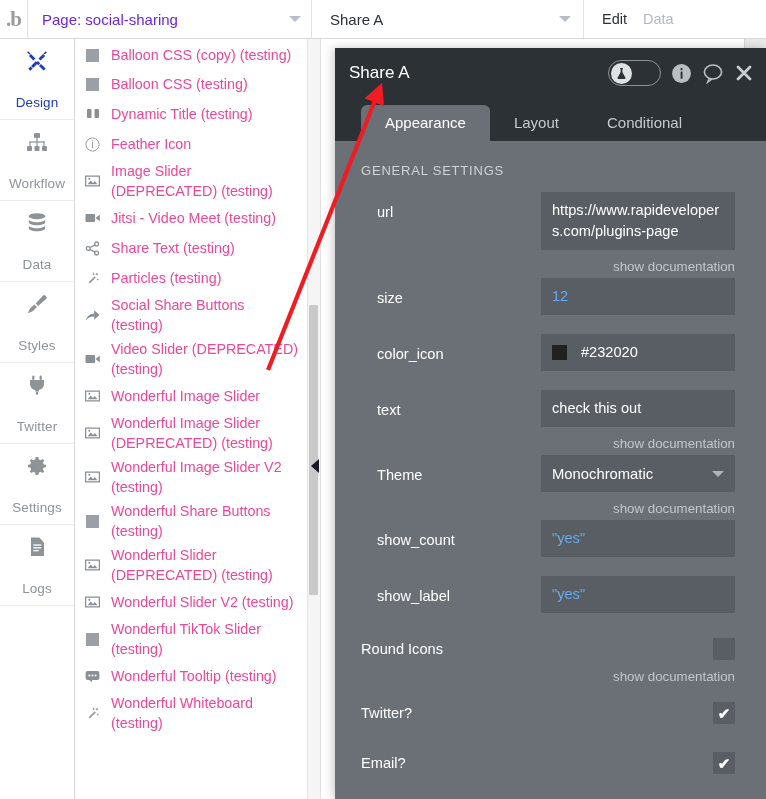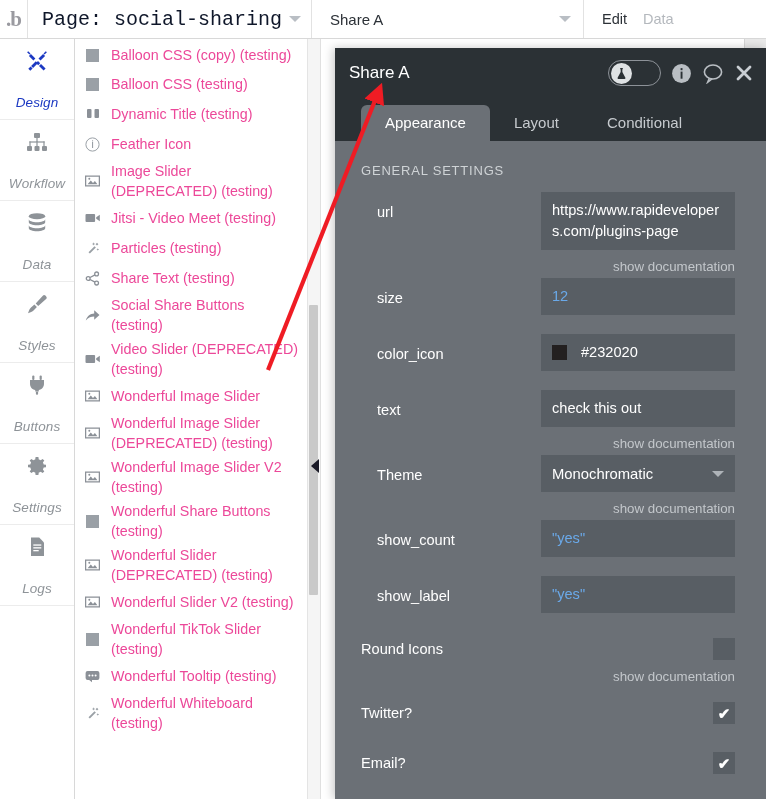--- a/index.html
+++ b/index.html
@@ -22,21 +22,21 @@
     border-right: 1px solid #e2e2e2;
   }
   .logo-glyph {
     font-size: 21px; color: #9a9aa0; font-weight: 700; line-height: 1;
     font-family: "Liberation Serif", serif; letter-spacing: -1px;
   }
   .page-select {
     width: 284px; display: flex; align-items: center; padding: 0 10px 0 14px;
     border-right: 1px solid #e2e2e2; justify-content: space-between;
   }
-  .page-select .txt { font-size: 20px; color: #0f172a; font-family: Liberation Mono, monospace; }
+  .page-select .txt { font-size: 15px; color: #6d28d9; }
   .elem-select {
     width: 272px; display: flex; align-items: center; padding: 0 12px 0 18px;
     border-right: 1px solid #e2e2e2; justify-content: space-between;
   }
   .elem-select .txt { font-size: 15px; color: #2c3137; }
   .caret {
     width: 0; height: 0; border-left: 6px solid transparent;
     border-right: 6px solid transparent; border-top: 6px solid #b9bec4;
   }
   .topbar-actions { display: flex; align-items: center; gap: 16px; padding-left: 18px; }
@@ -44,21 +44,21 @@
   .t-saved { font-size: 14.5px; color: #b4b8bd; }
 
   
   .rail {
     position: absolute; top: 39px; left: 0; width: 75px; height: 760px;
     background: #ffffff; border-right: 1px solid #d8d8d8;
   }
   .rail-item {
     height: 81px; display: flex; flex-direction: column;
     align-items: center; justify-content: center; gap: 21px;
-    border-bottom: 1px solid #ececec; color: #8e9398; font-style: italic;
+    border-bottom: 1px solid #ececec; color: #8e9398;
   }
   .rail-item .rl { font-size: 13.5px; letter-spacing: .1px; }
   .rail-item.active { color: #1c39c2; }
   .rail-item.active .rl { color: #1c39c2; }
   .rail-ico { width: 26px; height: 26px; display: flex; align-items: center; justify-content: center; }
   .rail-ico svg { display: block; }
 
   
   .elpanel {
     position: absolute; top: 39px; left: 76px; width: 231px; height: 760px;
@@ -251,21 +251,21 @@
 
     <div class="rail-item">
       <span class="rail-ico">
         <svg width="24" height="24" viewBox="0 0 24 24" fill="#8e9398">
           <rect x="7.2" y="2.5" width="2.2" height="4.4" rx="1"></rect>
           <rect x="14.6" y="2.5" width="2.2" height="4.4" rx="1"></rect>
           <path d="M5 7h14v3.8c0 3.2-2.2 5.8-5.2 6.3v1.4h-3.6v-1.4C7.2 16.6 5 14 5 10.8z"></path>
           <rect x="10.9" y="18.5" width="2.2" height="3.2" rx="1"></rect>
         </svg>
       </span>
-      <span class="rl">Buttons</span>
+      <span class="rl">Twitter</span>
     </div>
 
     <div class="rail-item">
       <span class="rail-ico">
         <svg width="24" height="24" viewBox="0 0 24 24" fill="#8e9398">
           <path d="M12 8.4a3.6 3.6 0 100 7.2 3.6 3.6 0 000-7.2zm0 5.4a1.8 1.8 0 110-3.6 1.8 1.8 0 010 3.6z"></path>
           <path d="M21 13.2v-2.4l-2.3-.4a6.9 6.9 0 00-.8-1.9l1.4-1.9-1.7-1.7-1.9 1.4a6.9 6.9 0 00-1.9-.8L13.4 3h-2.8l-.4 2.5c-.7.2-1.3.5-1.9.8L6.4 4.9 4.7 6.6l1.4 1.9c-.3.6-.6 1.2-.8 1.9L3 10.8v2.4l2.3.4c.2.7.5 1.3.8 1.9l-1.4 1.9 1.7 1.7 1.9-1.4c.6.3 1.2.6 1.9.8l.4 2.5h2.8l.4-2.5c.7-.2 1.3-.5 1.9-.8l1.9 1.4 1.7-1.7-1.4-1.9c.3-.6.6-1.2.8-1.9z"></path>
         </svg>
       </span>
       <span class="rl">Settings</span>
@@ -341,40 +341,40 @@
           <svg width="16" height="12" viewBox="0 0 16 12" fill="#8b9097">
             <rect x="0.5" y="2" width="9.6" height="8" rx="1"></rect>
             <path d="M11.2 5.2l3.6-2.4v6.4l-3.6-2.4z"></path>
           </svg>
         </span>
       <span class="el-label">Jitsi - Video Meet (testing)</span>
     </div>
 
     <div class="el-row">
       <span class="el-ico">
+          <svg width="15" height="15" viewBox="0 0 15 15" fill="none" stroke="#8b9097" stroke-width="1.3">
+            <circle cx="11.6" cy="2.9" r="1.9"></circle>
+            <circle cx="3.2" cy="7.5" r="1.9"></circle>
+            <circle cx="11.6" cy="12.1" r="1.9"></circle>
+            <path d="M5 6.5l5-2.6M5 8.5l5 2.6"></path>
+          </svg>
+        </span>
+      <span class="el-label">Share Text (testing)</span>
+    </div>
+
+    <div class="el-row">
+      <span class="el-ico">
           <svg width="15" height="15" viewBox="0 0 15 15" fill="#9aa0a6">
             <path d="M3.5 11.2l6-6 1.4 1.4-6 6z"></path>
             <path d="M10.6 3.2l1.4 1.4 1.4-1.4-1.4-1.4z"></path>
             <path d="M8.6 1.2l.5 1.2 1.2.5-1.2.5-.5 1.2-.5-1.2-1.2-.5 1.2-.5z"></path>
             <path d="M12.8 7.2l.4.9.9.4-.9.4-.4.9-.4-.9-.9-.4.9-.4z"></path>
           </svg>
         </span>
       <span class="el-label">Particles (testing)</span>
-    </div>
-
-    <div class="el-row">
-      <span class="el-ico">
-          <svg width="15" height="15" viewBox="0 0 15 15" fill="none" stroke="#8b9097" stroke-width="1.3">
-            <circle cx="11.6" cy="2.9" r="1.9"></circle>
-            <circle cx="3.2" cy="7.5" r="1.9"></circle>
-            <circle cx="11.6" cy="12.1" r="1.9"></circle>
-            <path d="M5 6.5l5-2.6M5 8.5l5 2.6"></path>
-          </svg>
-        </span>
-      <span class="el-label">Share Text (testing)</span>
     </div>
 
     <div class="el-row">
       <span class="el-ico">
           <svg width="15" height="14" viewBox="0 0 15 14" fill="#8b9097">
             <path d="M0.8 12.5c1.4-5 4.6-6.8 8.4-7.1V2.2L14.5 7l-5.3 4.8V8.6c-3 .1-5.7.8-8.4 3.9z"></path>
           </svg>
         </span>
       <span class="el-label">Social Share Buttons (testing)</span>
     </div>

